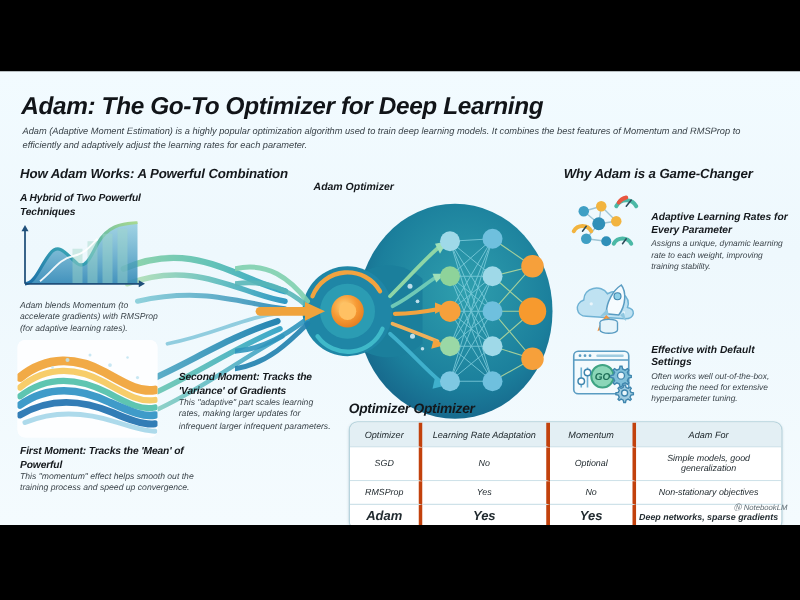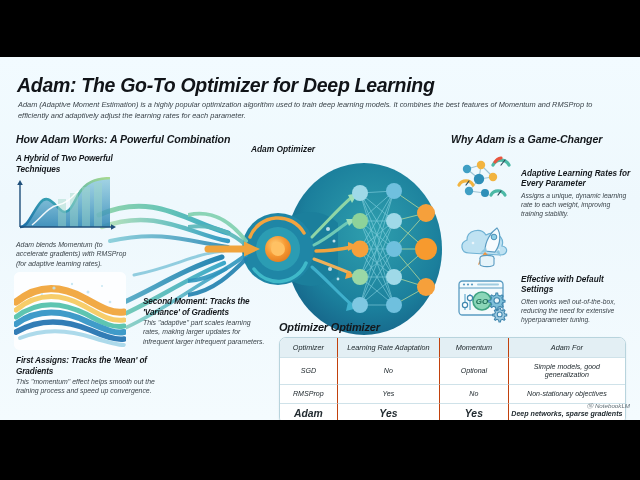--- a/index.html
+++ b/index.html
@@ -91,21 +91,21 @@
     position: absolute; left: 279px; top: 280px; width: 347px;
     border-collapse: separate; border-spacing: 0;
     background: #ffffff;
     border: 1px solid #b8d4dd;
     border-radius: 7px;
     overflow: hidden;
     box-shadow: 0 1px 2px rgba(30,70,90,0.10);
   }
   #cmp-table th, #cmp-table td {
     text-align: center; vertical-align: middle;
-    border-right: 1px solid #c2410c;
+    border-right: 3px solid #c2410c;
     border-bottom: 1px solid #cfe2e9;
   }
   #cmp-table th:last-child, #cmp-table td:last-child { border-right: none; }
   #cmp-table tr:last-child td { border-bottom: none; }
   #cmp-table thead th {
     background: #e3eff4; color: #1b2428;
     font-size: 7.3px; font-weight: normal; padding: 5px 2px;
   }
   #cmp-table tbody td {
     background: #ffffff; color: #222b30;
@@ -306,21 +306,21 @@
         <circle cx="142" cy="124" r="2"></circle>
           <circle cx="150" cy="134" r="1.4"></circle>
       </g>
     </svg>
 
     <div id="adam-label">Adam Optimizer</div>
 
     <div id="l1-title" class="blk-title">A Hybrid of Two Powerful Techniques</div>
     <div id="l1-body" class="blk-body">Adam blends Momentum (to accelerate gradients) with RMSProp (for adaptive learning rates).</div>
 
-    <div id="l2-title" class="blk-title">First Assigns: Tracks the 'Mean' of Gradients</div>
+    <div id="l2-title" class="blk-title">First Moment: Tracks the 'Mean' of Powerful</div>
     <div id="l2-body" class="blk-body">This "momentum" effect helps smooth out the training process and speed up convergence.</div>
 
     <div id="l3-title" class="blk-title">Second Moment: Tracks the 'Variance' of Gradients</div>
     <div id="l3-body" class="blk-body">This "adaptive" part scales learning rates, making larger updates for infrequent larger infrequent parameters.</div>
 
     <svg id="icon1" class="feat-icon" viewBox="0 0 58 52">
       <g stroke="#9ec4d4" stroke-width="1.1" fill="none">
         <path d="M12 16 L26 12 M12 16 L24 26 M26 12 L24 26 M24 26 L14 38 M24 26 L38 24 M26 12 L38 24 M14 38 L30 40"></path>
       </g>
       <circle cx="12" cy="16" r="4.2" fill="#3f9fc4"></circle>

